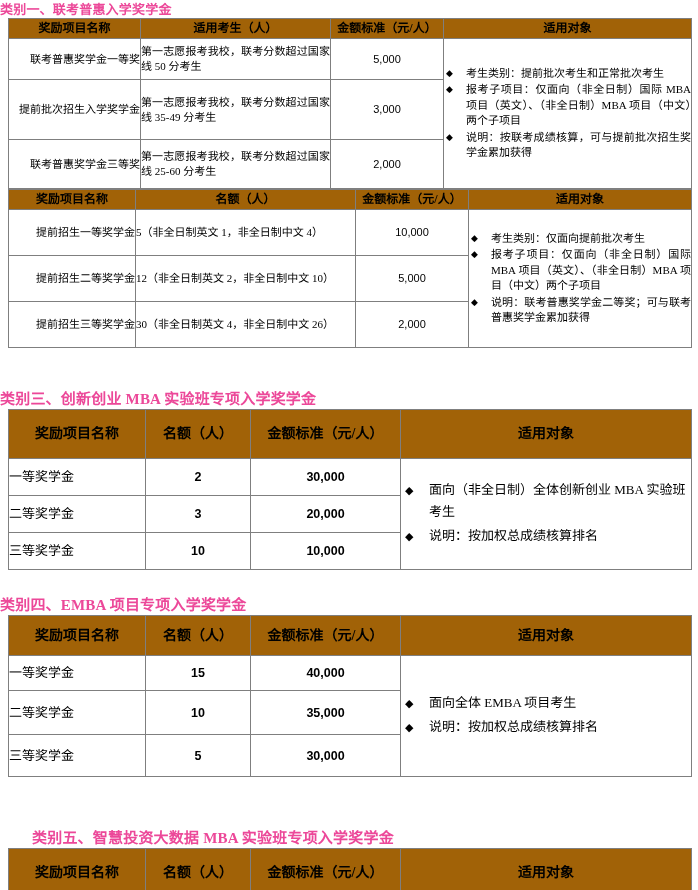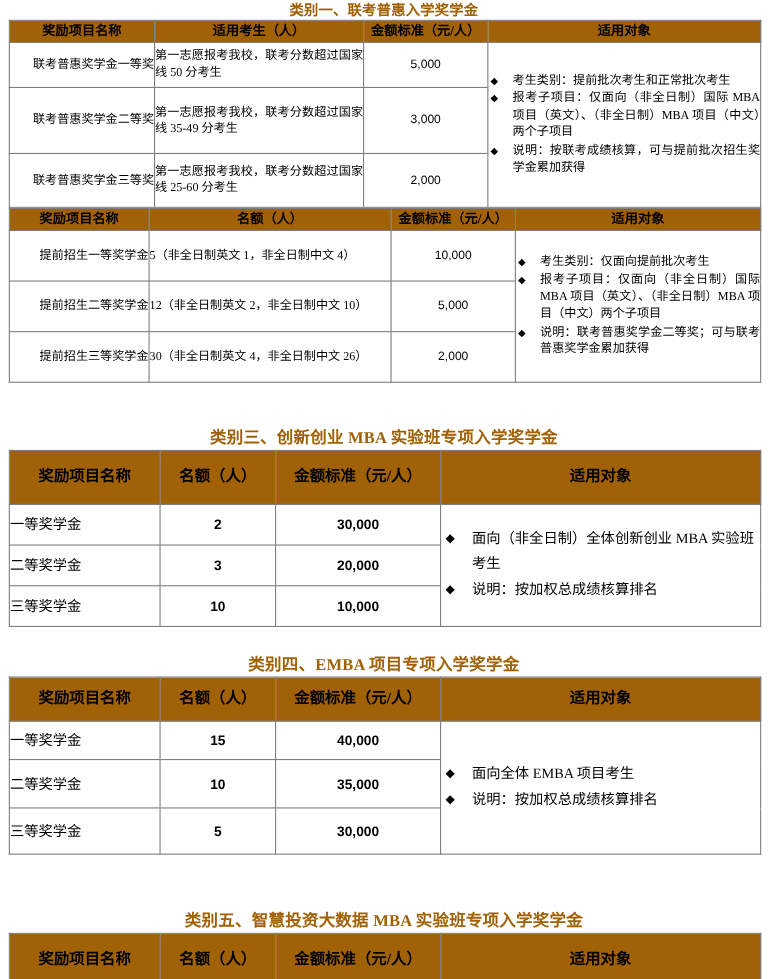--- a/index.html
+++ b/index.html
@@ -17,26 +17,26 @@
     position: relative;
   }
 
   .doc {
     width: 698px;
     box-sizing: border-box;
   }
 
   
   .sec-title {
-    text-align: center;
+    text-align: left;
     font-weight: bold;
     font-size: 13px;
     line-height: 16px;
     letter-spacing: 0.2px;
-    color: #a16207;
+    color: #ec4899;
   }
   .sec-title.big {
     font-size: 15px;
     line-height: 19px;
   }
 
   
   table.sch {
     border-collapse: collapse;
     table-layout: fixed;
@@ -171,21 +171,21 @@
   #sec3-title { margin-top: 42px; }
   #sec3 thead th { height: 38px; }
   #sec3 tbody tr td { height: 36px; }
 
   #sec4-title { margin-top: 26px; }
   #sec4 thead th { height: 29px; }
   #sec4 tbody tr.r1 td { height: 34px; }
   #sec4 tbody tr.r2 td { height: 43px; }
   #sec4 tbody tr.r3 td { height: 41px; }
 
-  #sec5-title { margin-top: 52px; }
+  #sec5-title { margin-top: 52px; margin-left: 32px; }
   #sec5 thead th { height: 38px; }
 </style>
 </head>
 <body>
 
 <div class="doc">
 
   <div class="sec">
     <div class="sec-title" id="sec1-title">类别一、联考普惠入学奖学金</div>
 
@@ -211,21 +211,21 @@
           <td class="c-amount num">5,000</td>
           <td class="c-target" rowspan="3">
             <ul class="bul">
               <li>考生类别：提前批次考生和正常批次考生</li>
               <li>报考子项目：仅面向（非全日制）国际 MBA 项目（英文）、（非全日制）MBA 项目（中文）两个子项目</li>
               <li>说明：按联考成绩核算，可与提前批次招生奖学金累加获得</li>
             </ul>
           </td>
         </tr>
         <tr class="r2">
-          <td class="c-name">联考普惠奖学金二等奖</td>
+          <td class="c-name">提前批次招生入学奖学金</td>
           <td class="c-criteria just">第一志愿报考我校，联考分数超过国家线 35-49 分考生</td>
           <td class="c-amount num">3,000</td>
         </tr>
         <tr class="r3">
           <td class="c-name">联考普惠奖学金三等奖</td>
           <td class="c-criteria just">第一志愿报考我校，联考分数超过国家线 25-60 分考生</td>
           <td class="c-amount num">2,000</td>
         </tr>
       </tbody>
     </table>

